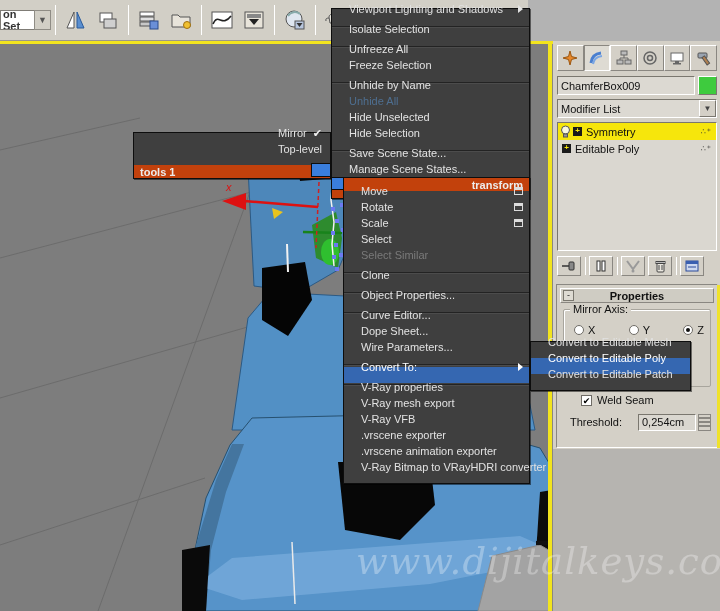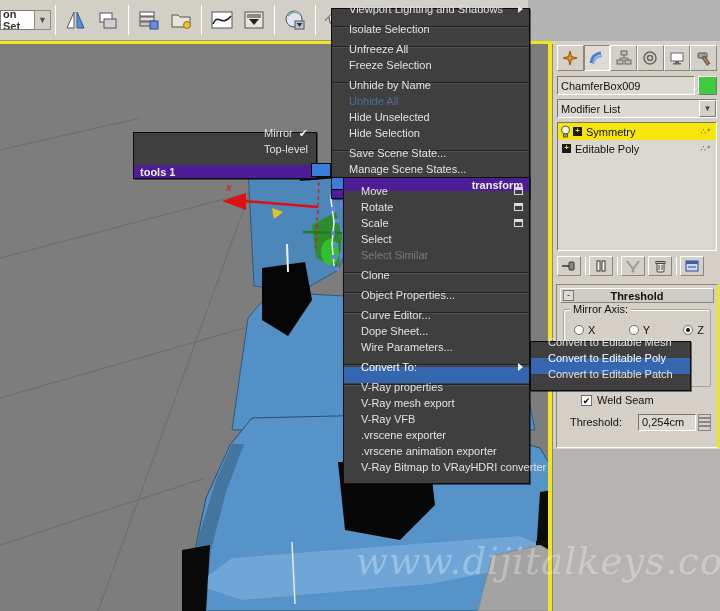--- a/index.html
+++ b/index.html
@@ -90,30 +90,30 @@
 
   
   .qmenu { background:#3f3f3f; border:1px solid #0d0d0d; box-shadow:1px 1px 0 rgba(0,0,0,.5);
     color:#e2e2e2; z-index:40; }
   .qitem { height:15px; display:flex; align-items:center; padding:0 6px 16px 17px; white-space:nowrap; }
   .qitem .lab { flex:1; }
   .qitem.hl { background:#3567b1; color:#fff; }
   .qitem.dis { color:#7a7a7a; }
   .qitem.disblue { color:#4e6f91; }
   .qsep { height:0; border-top:1px solid #232323; border-bottom:1px solid #4c4c4c; margin:1px 0; }
-  .qhdr { height:13px; background:#4c1d95; font-weight:bold; color:#ececec; display:flex;
+  .qhdr { height:13px; background:#c2410c; font-weight:bold; color:#ececec; display:flex;
     align-items:center; padding:0 6px; }
   .qhdr.right { justify-content:flex-end;text-align:center; }
   .arrow-r { width:0; height:0; border-top:4px solid transparent; border-bottom:4px solid transparent;
     border-left:5px solid #e2e2e2; margin-left:8px; }
   .qitem.hl .arrow-r { border-left-color:#fff; }
   .set-box { width:9px; height:8px; border:1px solid #dcdcdc; border-top:3px solid #dcdcdc; margin-left:8px; }
   .chkmark { margin-left:6px; color:#f0f0f0; }
   #menu-display { left:331px; top:8px; width:199px; }
-  #menu-tools { left:133px; top:132px; width:184px; }
+  #menu-tools { left:133px; top:132px; width:198px; }
   #menu-tools .qitem { justify-content:flex-end; padding-right:8px; }
   #menu-tools .qitem .lab { flex:none; }
   #menu-transform { left:343px; top:177px; width:187px; }
   #menu-convert { left:530px; top:341px; width:161px; z-index:45; }
   .qsquare { position:absolute; background:#3a7edc; border:1px solid #0d0d0d; z-index:41; }
   #qsq1 { left:311px; top:163px; width:20px; height:14px; }
   #qsq2 { left:331px; top:177px; width:13px; height:13px; }
 
   
   #vp-svg { left:0; top:0; z-index:0; }
@@ -367,21 +367,21 @@
           <rect x="2" y="2" width="12" height="10" fill="#cdd8ef" stroke="#2a4a9a"></rect>
           <rect x="2" y="2" width="12" height="3" fill="#3a5fb0"></rect>
           <line x1="4" y1="8" x2="12" y2="8" stroke="#2a4a9a"></line>
         </svg>
       </div>
     </div>
 
     <div id="rollout">
       <div id="rollout-hdr">
         <div class="minus">-</div>
-        <div class="title">Threshold</div>
+        <div class="title">Properties</div>
       </div>
       <div id="mirror-group">
         <div class="glabel">Mirror Axis:</div>
         <div id="radio-row">
           <div class="radio">
             <div class="circ"></div>
             <span>X</span>
           </div>
           <div class="radio">
             <div class="circ"></div>

